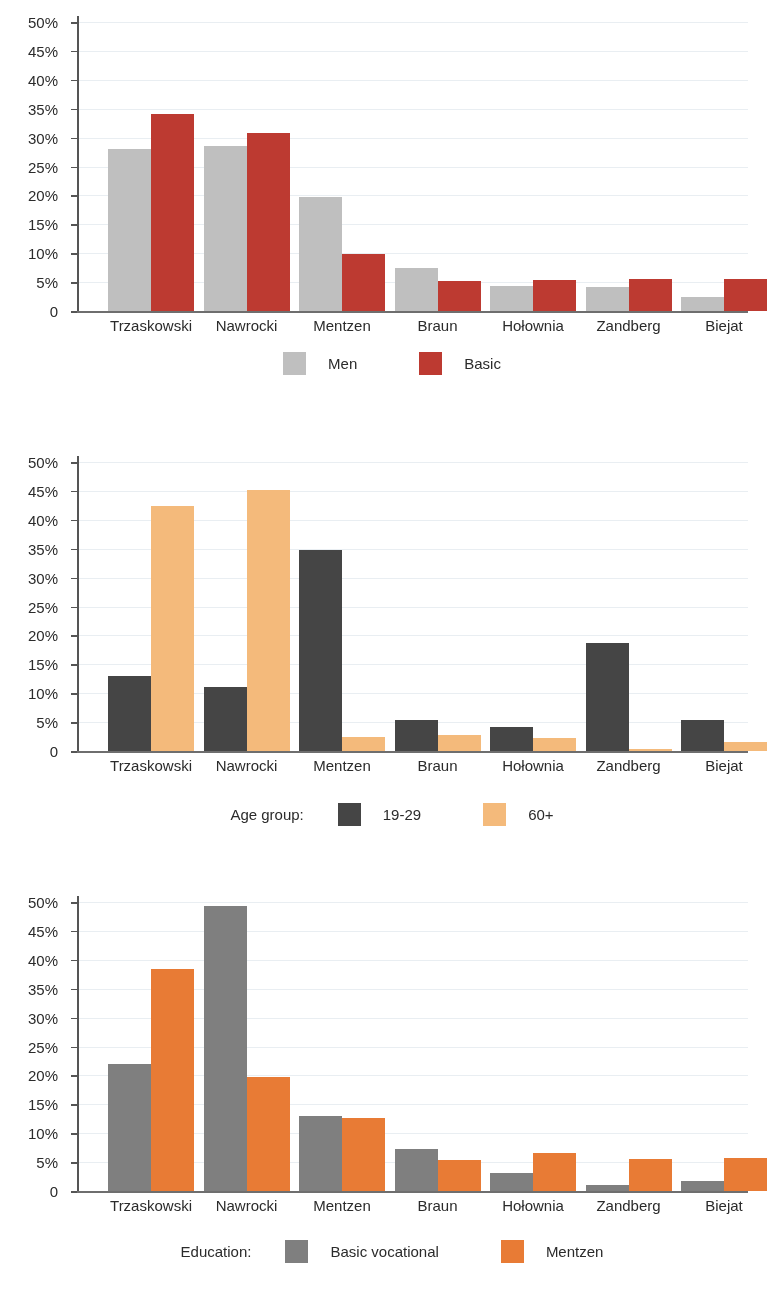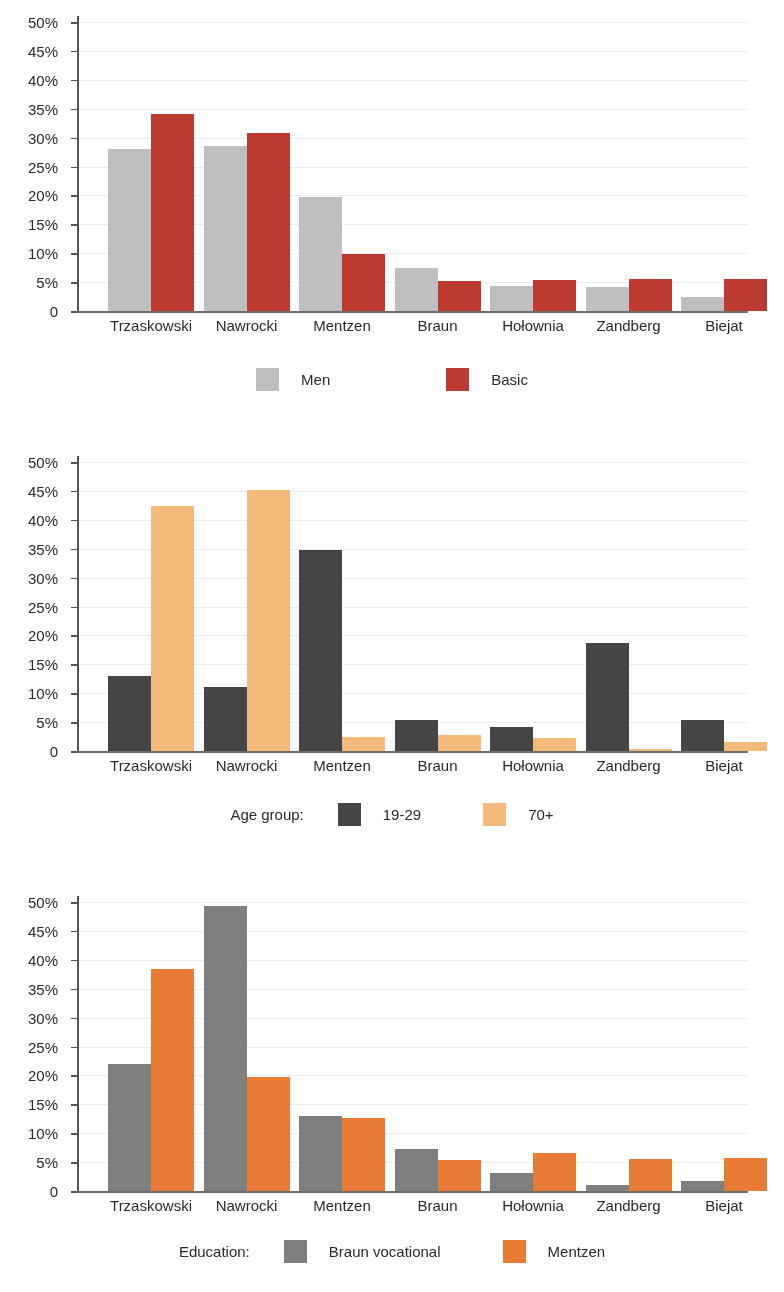--- a/index.html
+++ b/index.html
@@ -125,21 +125,21 @@
       </div>
       <div class="xlabels" style="top: 310px;">
         <div class="xlabel" style="left: 151px;">Trzaskowski</div>
         <div class="xlabel" style="left: 246.5px;">Nawrocki</div>
         <div class="xlabel" style="left: 342px;">Mentzen</div>
         <div class="xlabel" style="left: 437.5px;">Braun</div>
         <div class="xlabel" style="left: 533px;">Hołownia</div>
         <div class="xlabel" style="left: 628.5px;">Zandberg</div>
         <div class="xlabel" style="left: 724px;">Biejat</div>
       </div>
-      <div class="legend" style="top: 360px; gap: 27px;">
+      <div class="legend" style="top: 344px;">
         <div class="legend-item">
           <span class="legend-swatch" style="background: rgb(191, 191, 191);"></span>
           <span class="legend-label">Men</span>
         </div>
         <div class="legend-gap"></div>
         <div class="legend-item">
           <span class="legend-swatch" style="background: rgb(189, 58, 49);"></span>
           <span class="legend-label">Basic</span>
         </div>
       </div>
@@ -208,21 +208,21 @@
       </div>
       <div class="legend" style="top: 355px;">
         <div class="legend-title">Age group:</div>
         <div class="legend-item">
           <span class="legend-swatch" style="background: rgb(69, 69, 69);"></span>
           <span class="legend-label">19-29</span>
         </div>
         <div class="legend-gap"></div>
         <div class="legend-item">
           <span class="legend-swatch" style="background: rgb(244, 186, 123);"></span>
-          <span class="legend-label">70+</span>
+          <span class="legend-label">60+</span>
         </div>
       </div>
     </div>
   <div class="chart-block" id="chart-2" style="top: 888px; height: 392px;">
       <div class="plot-wrap" style="height: 307px;">
         <div class="ylabels">
           <div class="ylabel" style="top: 14px;">50%</div>
           <div class="ylabel" style="top: 42.9px;">45%</div>
           <div class="ylabel" style="top: 71.8px;">40%</div>
           <div class="ylabel" style="top: 100.7px;">35%</div>
@@ -278,21 +278,21 @@
         <div class="xlabel" style="left: 342px;">Mentzen</div>
         <div class="xlabel" style="left: 437.5px;">Braun</div>
         <div class="xlabel" style="left: 533px;">Hołownia</div>
         <div class="xlabel" style="left: 628.5px;">Zandberg</div>
         <div class="xlabel" style="left: 724px;">Biejat</div>
       </div>
       <div class="legend" style="top: 352px;">
         <div class="legend-title">Education:</div>
         <div class="legend-item">
           <span class="legend-swatch" style="background: rgb(127, 127, 127);"></span>
-          <span class="legend-label">Braun vocational</span>
+          <span class="legend-label">Basic vocational</span>
         </div>
         <div class="legend-gap"></div>
         <div class="legend-item">
           <span class="legend-swatch" style="background: rgb(232, 123, 53);"></span>
           <span class="legend-label">Mentzen</span>
         </div>
       </div>
     </div>
 
 </div>

